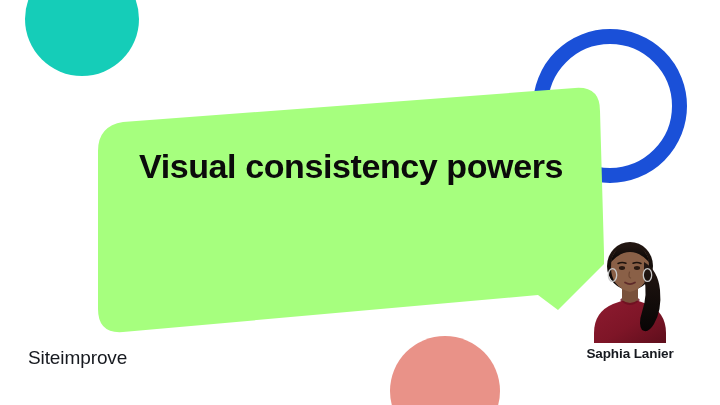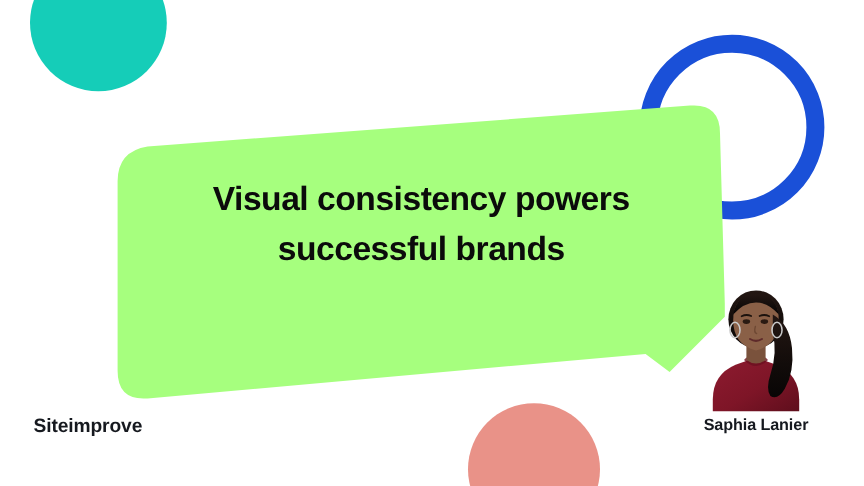--- a/index.html
+++ b/index.html
@@ -69,35 +69,35 @@
   #title-block {
     position: absolute;
     left: 110px;
     top: 145px;
     width: 482px;
     text-align: center;
     pointer-events: none;
   }
   .title-line {
     display: block;
-    font-size: 28px;
+    font-size: 34px;
     font-weight: 700;
     line-height: 42px;
     letter-spacing: -0.4px;
     color: #0b0b0b;
     white-space: nowrap;
   }
 
   
   #brand-label {
     position: absolute;
     left: 28px;
     top: 347px;
-    font-size: 16px;
-    font-weight: 700;
+    font-size: 19px;
+    font-weight: 400;
     letter-spacing: -0.1px;
     color: #16191f;
   }
 
   
   #speaker {
     position: absolute;
     left: 580px;
     top: 240px;
     width: 100px;
@@ -146,21 +146,20 @@
                L 460 222
                L 440 207
                L 25 244
                Q 0 246 0 221
                Z" fill="#A6FF7E"></path>
     </svg>
   </div>
 
   <div id="title-block">
     <span class="title-line">Visual consistency powers</span>
-    <span class="title-line">successful brands</span>
   </div>
 
   <div id="brand-label">Siteimprove</div>
 
   <div id="speaker">
     <div id="speaker-photo">
       <svg viewBox="0 0 100 103" xmlns="http://www.w3.org/2000/svg" aria-hidden="true">
         <defs>
           <clipPath id="bodyClip">
             <path d="M 14 103 L 14 92 Q 14 72 32 64 L 50 58 L 68 64 Q 86 72 86 92 L 86 103 Z"></path>

